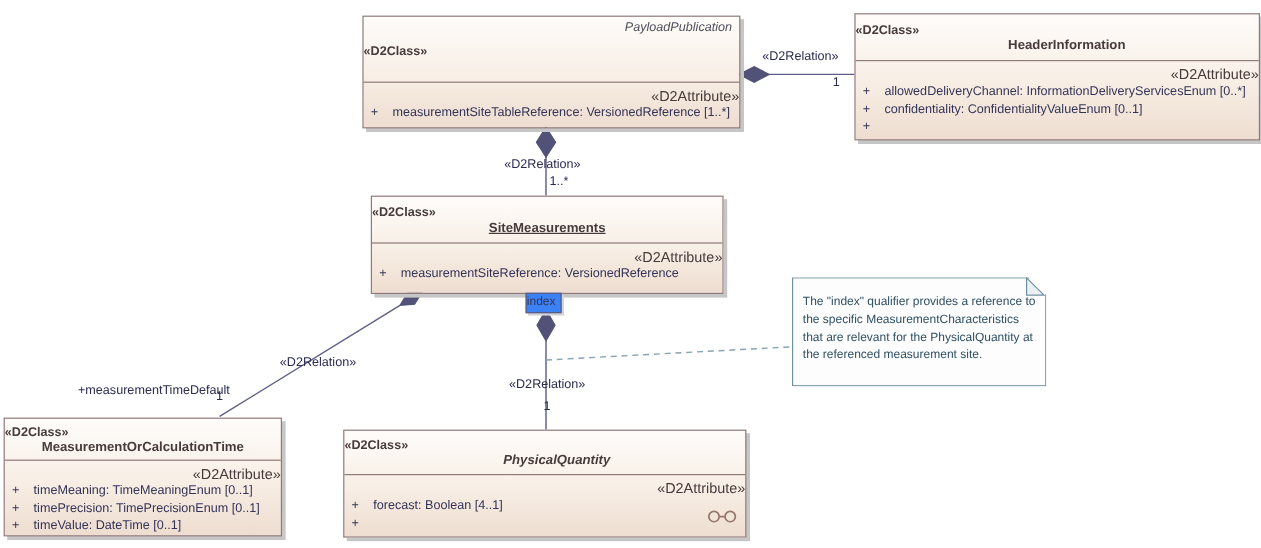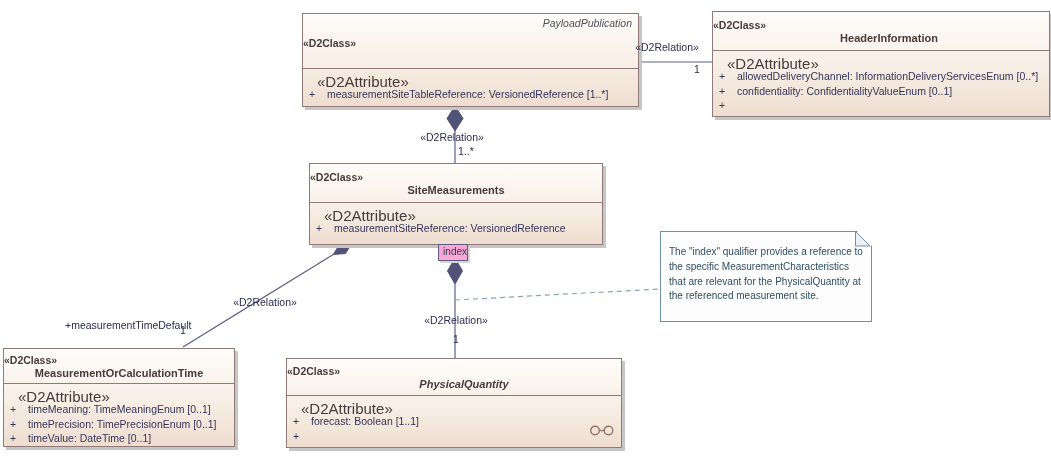--- a/index.html
+++ b/index.html
@@ -12,30 +12,30 @@
 
   .uml-box{position:absolute;border:1px solid #8f7979;
            background:linear-gradient(180deg,#fefcfa 0%,#f8efe6 52%,#eeddd0 100%);
            box-shadow:3px 3px 0 #c6c6c6;}
   .hdr{position:absolute;left:0;right:0;top:0;}
   .stereo{position:absolute;left:0;right:0;text-align:left;font-size:10.5px;color:#463a3a;font-weight:bold;}
   .cname{position:absolute;left:0;right:0;text-align:center;font-size:11px;font-weight:bold;color:#463a3a;}
   .cname.abstract{font-style:italic;}
   .parent-label{position:absolute;top:3px;right:6px;font-size:10.5px;font-style:italic;color:#50505c;}
   .attrs{position:absolute;left:0;right:0;bottom:0;border-top:1px solid #8f7979;padding-top:4px;}
-  .attr-stereo{margin-left:14px;font-size:15px;color:#463a3a;height:15px;}
+  .attr-stereo{margin-left:14px;font-size:12px;color:#463a3a;height:15px;text-align:right;}
   .attr-row{position:relative;height:14.5px;font-size:10.5px;color:#343457;}
   .attr-row .vis{position:absolute;left:6px;}
   .attr-row .txt{position:absolute;left:24px;white-space:nowrap;}
 
   .edge-label{position:absolute;font-size:10.5px;color:#2c2c52;white-space:nowrap;}
   .center{transform:translateX(-50%);}
 
-  .qual{position:absolute;left:438px;top:244px;width:28px;height:15px;background:#f9a8d4;
-        border:1px solid #5b5b83;font-size:10px;color:#343457;text-align:right;
+  .qual{position:absolute;left:438px;top:244px;width:28px;height:15px;background:#3b82f6;
+        border:1px solid #5b5b83;font-size:10px;color:#343457;text-align:left;
         line-height:14px;box-shadow:2px 2px 0 #d4d4d4;}
 
   .note{position:absolute;left:660px;top:231px;width:210px;height:89px;background:#fdfdfd;
         border:1px solid #6e92a3;box-shadow:2px 2px 0 #e0e6e9;
         clip-path:polygon(0 0,calc(100% - 15px) 0,100% 15px,100% 100%,0 100%);}
   .note-text{position:absolute;left:8px;top:13px;width:196px;font-size:10px;
              line-height:14.8px;color:#2e4f63;}
   .fold{position:absolute;left:855px;top:231px;width:16px;height:16px;pointer-events:none;}
 
   .badge{position:absolute;right:6px;bottom:10px;}
@@ -55,21 +55,21 @@
 
     <polygon points="352,243 339.7,244.1 333.3,254.5 345.5,253.5" class="dia"></polygon>
     <line x1="333.3" y1="254.5" x2="183" y2="347" class="rel"></line>
 
     <line x1="455" y1="284" x2="455" y2="358" class="rel"></line>
     <polygon points="455,258 462.5,271 455,284 447.5,271" class="dia"></polygon>
 
     <line x1="455" y1="300" x2="660" y2="289" class="dash"></line>
   </svg>
 
-  <div class="uml-box" style="left:302px;top:13px;width:313px;height:92px;padding-left:22px;">
+  <div class="uml-box" style="left:302px;top:13px;width:313px;height:92px;">
     <div class="hdr" style="height:54px;">
       <div class="parent-label">PayloadPublication</div>
       <div class="stereo" style="top:23px;">«D2Class»</div>
     </div>
     <div class="attrs" style="top:54px;">
       <div class="attr-stereo">«D2Attribute»</div>
       <div class="attr-row">
         <span class="vis">+</span>
         <span class="txt">measurementSiteTableReference: VersionedReference [1..*]</span>
       </div>
@@ -93,21 +93,21 @@
       </div>
       <div class="attr-row">
         <span class="vis">+</span>
       </div>
     </div>
   </div>
 
   <div class="uml-box" style="left:309px;top:163px;width:292px;height:80px;">
     <div class="hdr" style="height:38px;">
       <div class="stereo" style="top:7px;">«D2Class»</div>
-      <div class="cname" style="top:20px;">SiteMeasurements</div>
+      <div class="cname" style="top:20px;text-decoration:underline;">SiteMeasurements</div>
     </div>
     <div class="attrs" style="top:38px;">
       <div class="attr-stereo">«D2Attribute»</div>
       <div class="attr-row">
         <span class="vis">+</span>
         <span class="txt">measurementSiteReference: VersionedReference</span>
       </div>
     </div>
   </div>
 
@@ -135,21 +135,21 @@
 
   <div class="uml-box" style="left:286px;top:358px;width:334px;height:88px;">
     <div class="hdr" style="height:36px;">
       <div class="stereo" style="top:6px;">«D2Class»</div>
       <div class="cname abstract" style="top:19px;padding-left:20px;">PhysicalQuantity</div>
     </div>
     <div class="attrs" style="top:36px;">
       <div class="attr-stereo">«D2Attribute»</div>
       <div class="attr-row">
         <span class="vis">+</span>
-        <span class="txt">forecast: Boolean [1..1]</span>
+        <span class="txt">forecast: Boolean [4..1]</span>
       </div>
       <div class="attr-row">
         <span class="vis">+</span>
       </div>
     </div>
     <svg class="badge" width="26" height="13" viewBox="0 0 26 13">
       <circle cx="6" cy="6.5" r="4.3" fill="none" stroke="#93756a" stroke-width="1.4"></circle>
       <circle cx="19.5" cy="6.5" r="4.3" fill="none" stroke="#93756a" stroke-width="1.4"></circle>
       <line x1="10.3" y1="6.5" x2="15.2" y2="6.5" stroke="#93756a" stroke-width="1.4"></line>
     </svg>

